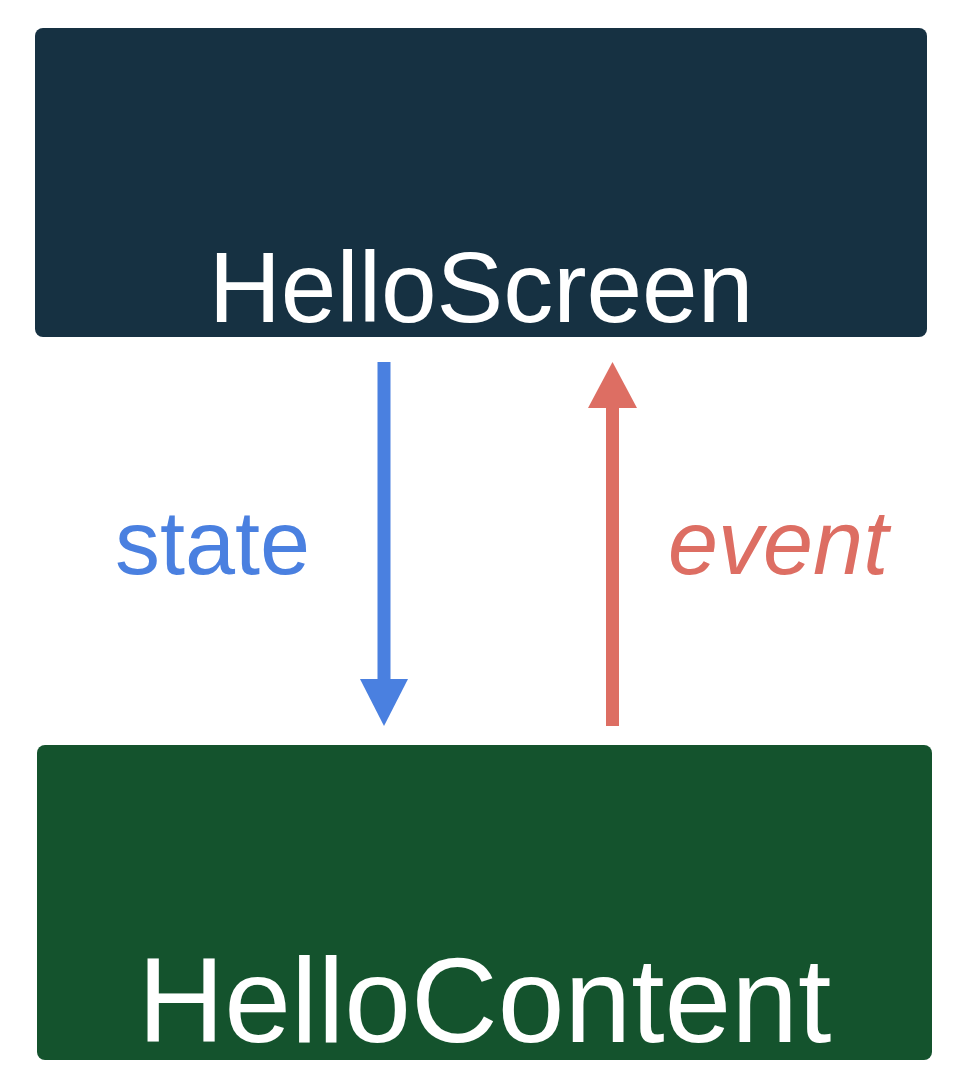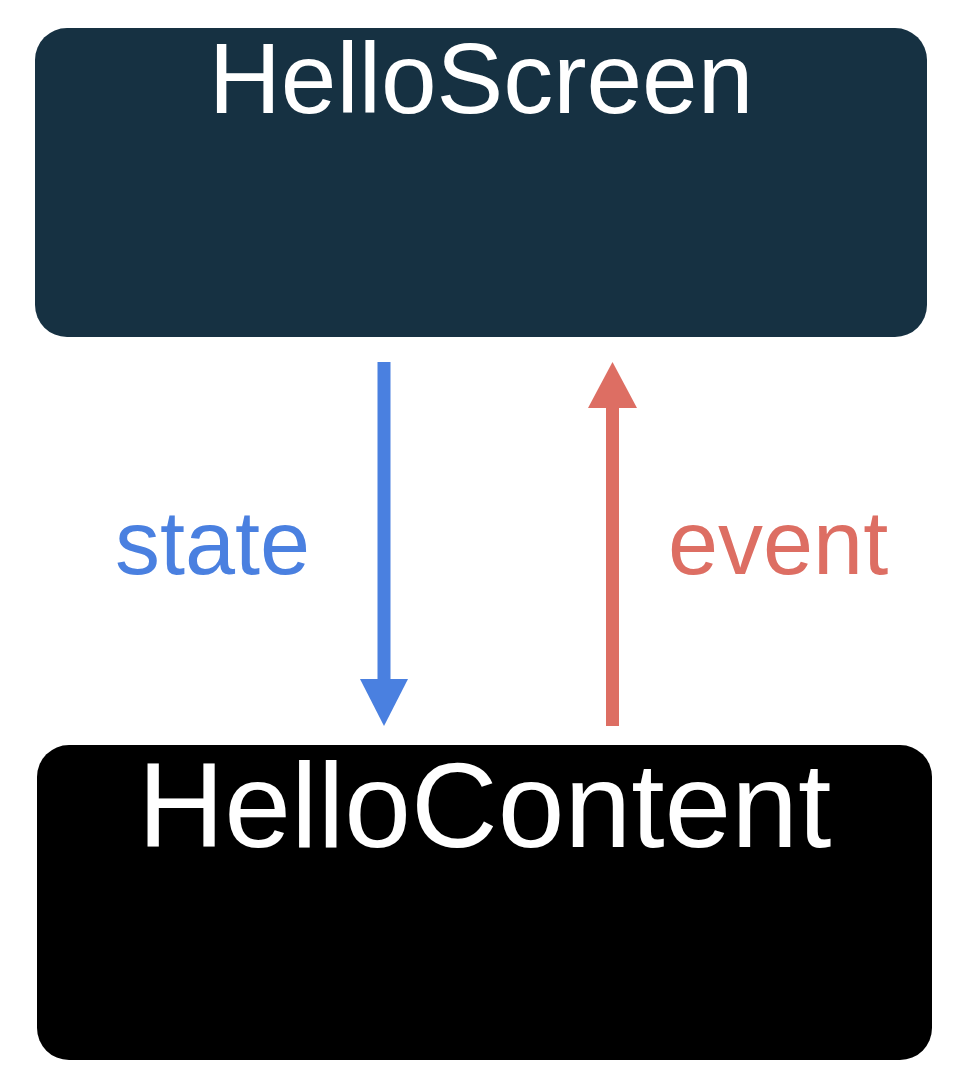--- a/index.html
+++ b/index.html
@@ -11,23 +11,23 @@
     position: relative;
     width: 958px;
     height: 1078px;
     background: #ffffff;
     overflow: hidden;
     font-family: "Liberation Sans", sans-serif;
   }
   .node {
     position: absolute;
     background: #163142;
-    border-radius: 32px;
+    border-radius: 8px;
     display: flex;
-    align-items: flex-start;
+    align-items: flex-end;
     justify-content: center;
   }
   .node-top {
     left: 35px;
     top: 28px;
     width: 892px;
     height: 309px;
   }
   .node-bottom {
     left: 37px;
@@ -90,19 +90,19 @@
     <polygon points="0,317 48,317 24,364" fill="#4A80E0"></polygon>
   </svg>
 
   <svg class="arrow arrow-event" width="49" height="364" viewBox="0 0 49 364">
     <polygon points="24.5,0 0,46 49,46" fill="#DD6E63"></polygon>
     <rect x="18" y="45" width="13" height="319" fill="#DD6E63"></rect>
   </svg>
 
   <div class="edge-label state-label" style="color: rgb(74, 128, 224);">state</div>
 
-  <div class="edge-label event-label" style="color: rgb(221, 110, 99);">event</div>
+  <div class="edge-label event-label" style="color: rgb(221, 110, 99); font-style: italic;">event</div>
 
-  <div class="node node-bottom" style="background-color: #000000;">
+  <div class="node node-bottom" style="background-color: #14532d;">
     <span class="node-label" style="color: rgb(255, 255, 255);">HelloContent</span>
   </div>
 
 </div>
 
 </body></html>

